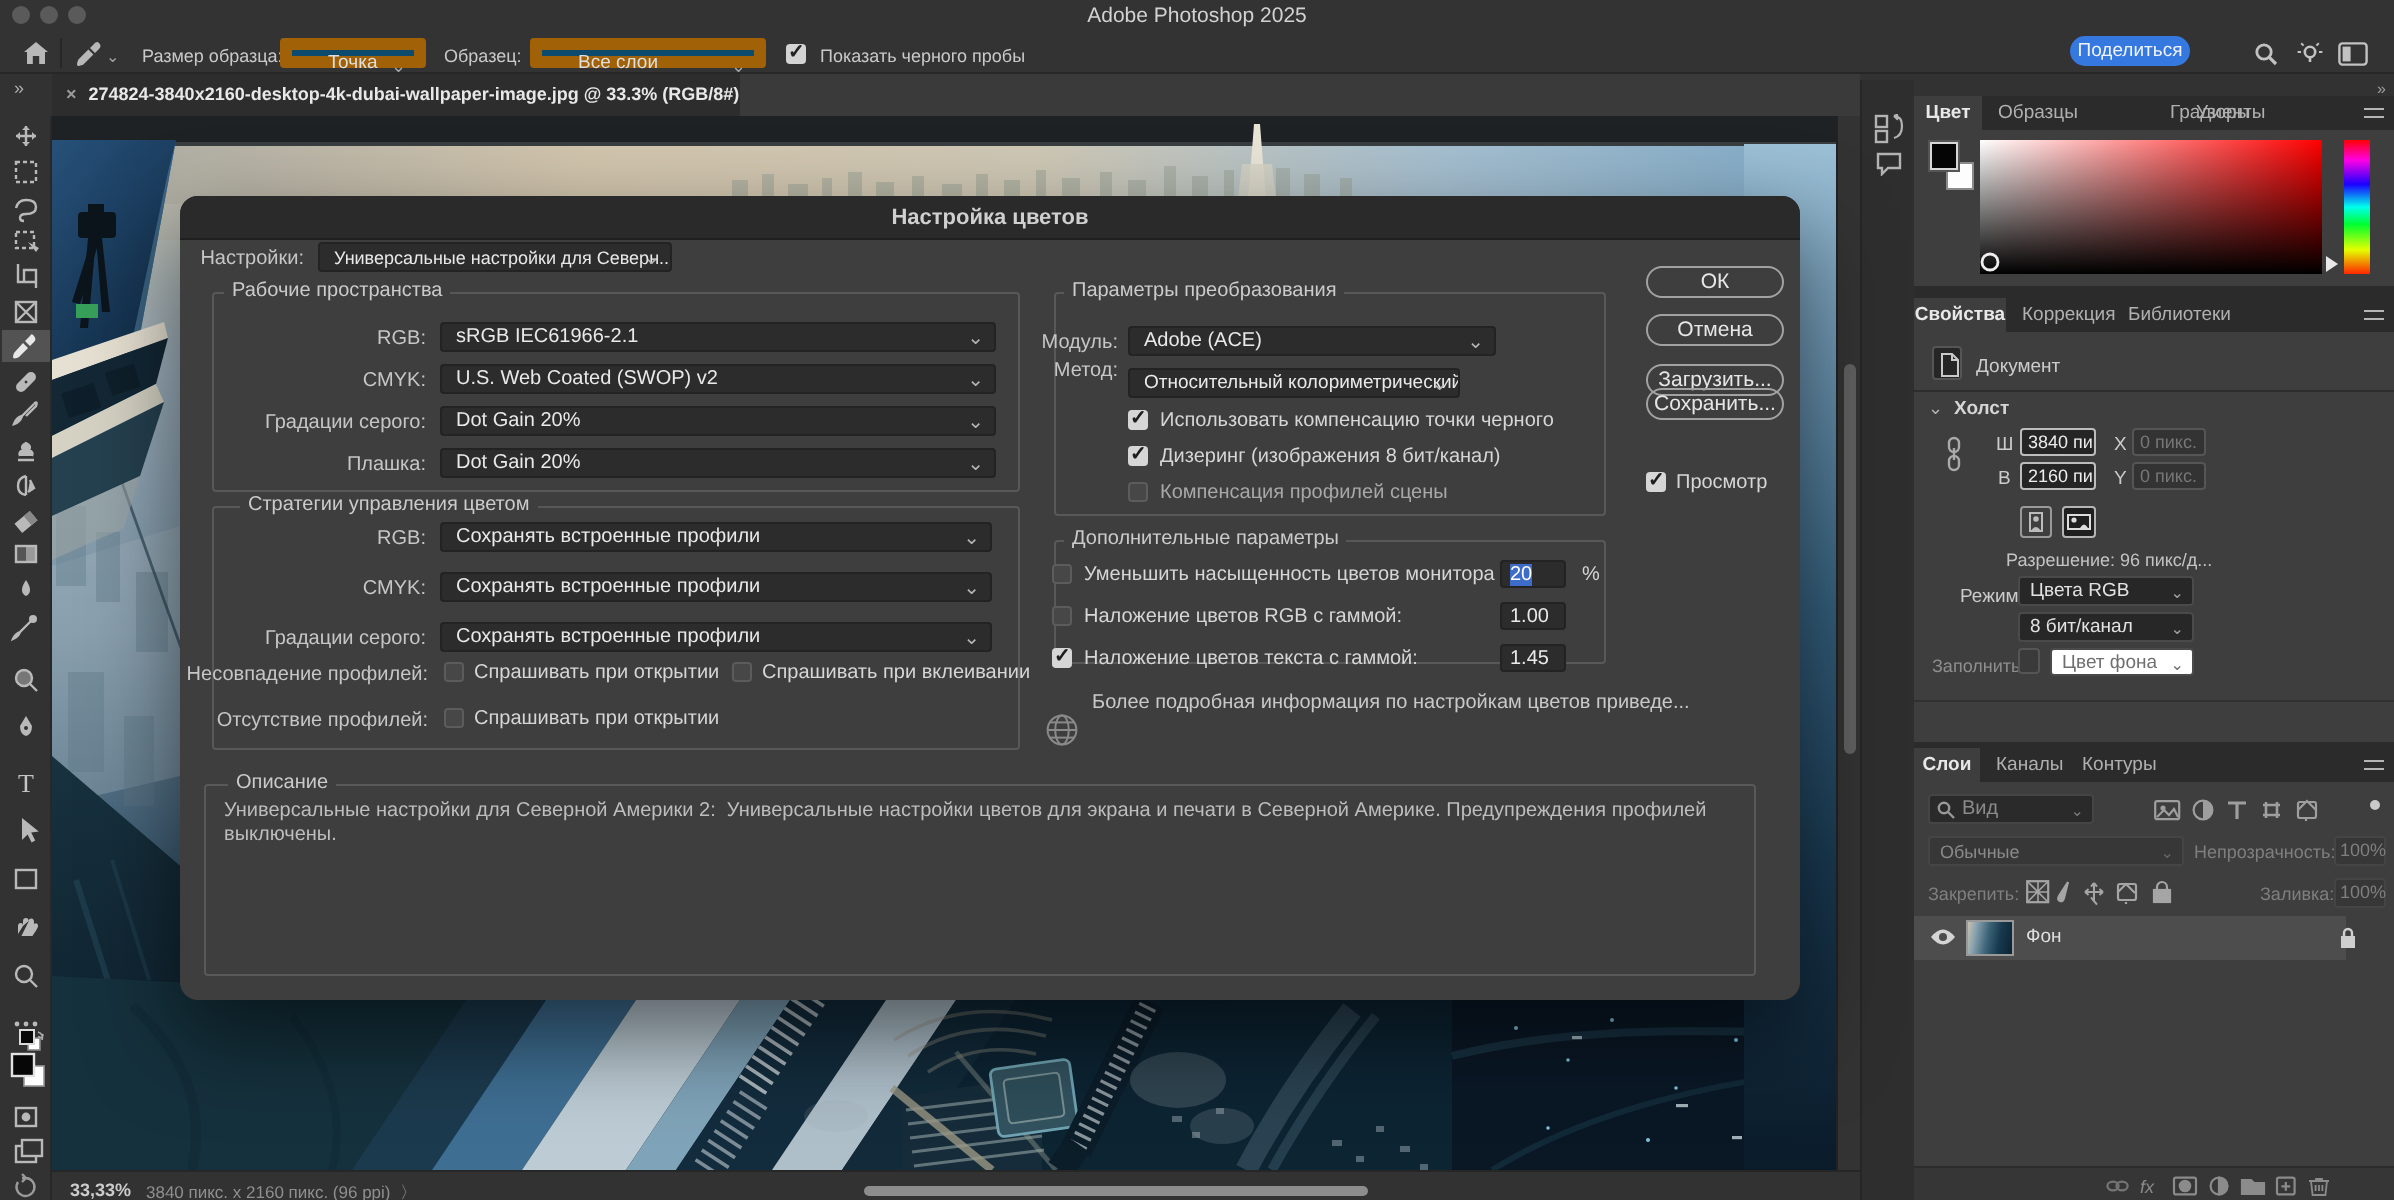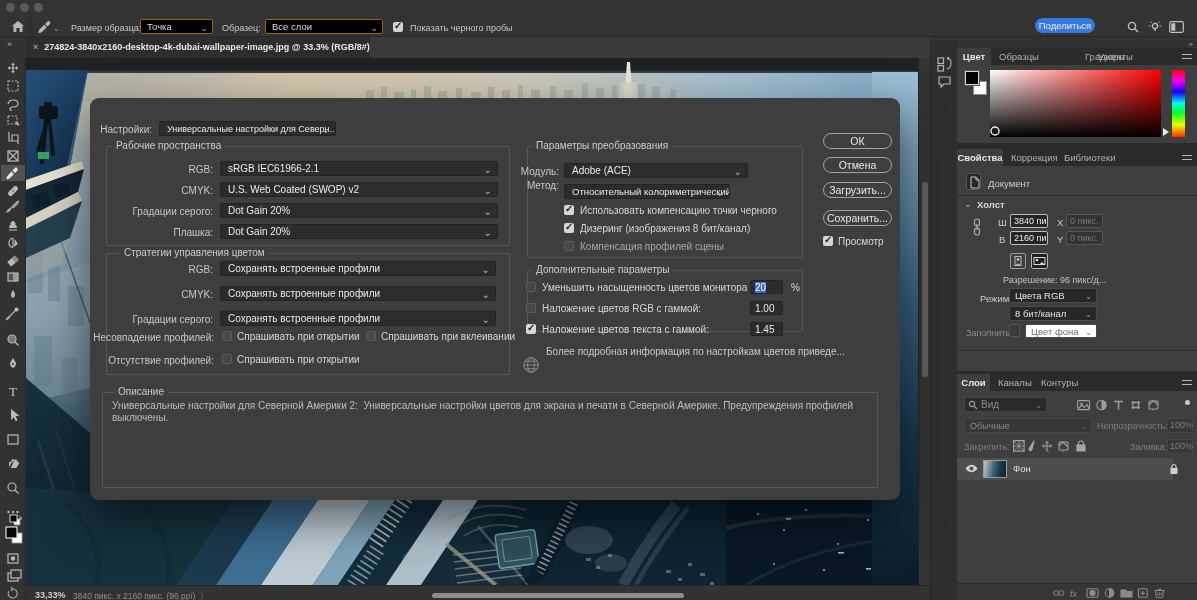--- a/index.html
+++ b/index.html
@@ -9,23 +9,23 @@
 #stage { position:relative; width:1197px; height:600px; }
 
 
 #menubar { left:0; top:0; width:1197px; height:16px; background:#333333; }
 .tl { position:absolute; top:3px; width:9px; height:9px; border-radius:50%; background:#5a5a5a; }
 #apptitle { position:absolute; top:2px; left:0; width:1197px; text-align:center;
   color:#d2d2d2; font-size:10.5px; }
 #optionsbar { left:0; top:16px; width:1197px; height:21px; background:#333333;
   border-bottom:1px solid #272727; }
 .optlabel { position:absolute; color:#c9c9c9; font-size:9px; top:7px; }
-.drop { position:absolute; top:3px; height:15px; background:#000000;
-  border:1px solid #a16207; border-radius:2px; color:#dedede; font-size:9.5px;
-  line-height:14px; padding-left:6px; }
+.drop { position:absolute; top:3px; height:15px; background:#0c4a6e;
+  border:6px solid #a16207; border-radius:2px; color:#dedede; font-size:9.5px;
+  line-height:14px; padding-left:18px; }
 .drop .car { position:absolute; right:4px; top:1px; color:#a8a8a8; font-size:9px; }
 .cbx { position:absolute; width:10px; height:10px; background:#d4d4d4; border-radius:2px; }
 .cbx:after { content:"✓"; position:absolute; left:1px; top:-2px; color:#222;
   font-size:10px; font-weight:bold; }
 #sharebtn { position:absolute; left:1035px; top:2px; width:60px; height:15px;
   border-radius:8px; background:#3478e0; color:#f0f4fa; font-size:9.5px;
   text-align:center; line-height:15px; }
 
 
 #tabbar { left:0; top:37px; width:1197px; height:21px; background:#3a3a3a; }
@@ -96,20 +96,21 @@
   line-height:13px; padding-left:4px; }
 </style>
 </head>
 <body>
 <div id="stage">
 
   <div class="abs" id="menubar">
     <div class="tl" style="left:6px;"></div>
     <div class="tl" style="left:20px;"></div>
     <div class="tl" style="left:34px;"></div>
+    <div id="apptitle">Adobe Photoshop 2025</div>
   </div>
 
   <div class="abs" id="optionsbar">
     <svg class="abs" style="left:11px;top:4px;" width="14" height="13" viewBox="0 0 14 13">
       <path d="M7 1 L13 6 L11.5 6 L11.5 12 L8.6 12 L8.6 8 L5.4 8 L5.4 12 L2.5 12 L2.5 6 L1 6 Z" fill="#b8b8b8"></path>
     </svg>
     <div class="abs" style="left:30px;top:3px;width:1px;height:15px;background:#272727;"></div>
     <svg class="abs" style="left:38px;top:4px;" width="13" height="13" viewBox="0 0 13 13">
       <path d="M11.5 1.5 c1 1 1 2 0 3 l-2 2 -2.5-2.5 2-2 c1-1 1.7-1.3 2.5-0.5 Z M6.2 4.8 l2.5 2.5 -5 5 c-0.6 0.3-2.5 1-3 0.5 -0.5-0.5 0.2-2.4 0.5-3 Z" fill="#b8b8b8"></path>
     </svg>
@@ -650,20 +651,21 @@
     </div>
   </div>
 
   <div class="abs" id="statusbar">
     <span class="z">33,33%</span>
     <span class="d">3840 пикс. x 2160 пикс. (96 ppi)&nbsp;&nbsp;〉</span>
     <div id="hscroll"></div>
   </div>
 
   <div class="abs" id="dialog">
+    <div id="dlgtitle">Настройка цветов</div>
     <div class="dlab" style="left:7px;top:26px;width:55px;">Настройки:</div>
     <div class="dfield" style="left:69px;top:23px;width:177px;font-size:9px;">Универсальные настройки для Северн...<span class="car">⌄</span></div>
 
     <div class="grp" style="left:16px;top:48px;width:404px;height:100px;"></div>
     <div class="grplab" style="left:22px;top:42px;">Рабочие пространства</div>
     <div class="dlab" style="left:23px;top:66px;width:100px;">RGB:</div>
     <div class="dfield" style="left:130px;top:63px;width:278px;">sRGB IEC61966-2.1<span class="car">⌄</span></div>
     <div class="dlab" style="left:23px;top:87px;width:100px;">CMYK:</div>
     <div class="dfield" style="left:130px;top:84px;width:278px;">U.S. Web Coated (SWOP) v2<span class="car">⌄</span></div>
     <div class="dlab" style="left:23px;top:108px;width:100px;">Градации серого:</div>
@@ -724,18 +726,18 @@
       </g>
     </svg>
 
     <div class="grp" style="left:12px;top:294px;width:776px;height:96px;"></div>
     <div class="grplab" style="left:24px;top:288px;">Описание</div>
     <div style="position:absolute;left:22px;top:302px;width:745px;color:#bdbdbd;font-size:10px;line-height:12px;">Универсальные настройки для Северной Америки 2:&nbsp; Универсальные настройки цветов для экрана и печати в Северной Америке. Предупреждения профилей выключены.</div>
 
     <div class="dbtn" style="top:35px;">ОК</div>
     <div class="dbtn" style="top:59px;">Отмена</div>
     <div class="dbtn" style="top:84px;">Загрузить...</div>
-    <div class="dbtn" style="top:112px;">Сохранить...</div>
+    <div class="dbtn" style="top:96px;">Сохранить...</div>
     <div class="dcb" style="left:733px;top:138px;"></div>
     <div class="dcbt" style="left:748px;top:138px;">Просмотр</div>
   </div>
 
 </div>
 
 </body></html>

